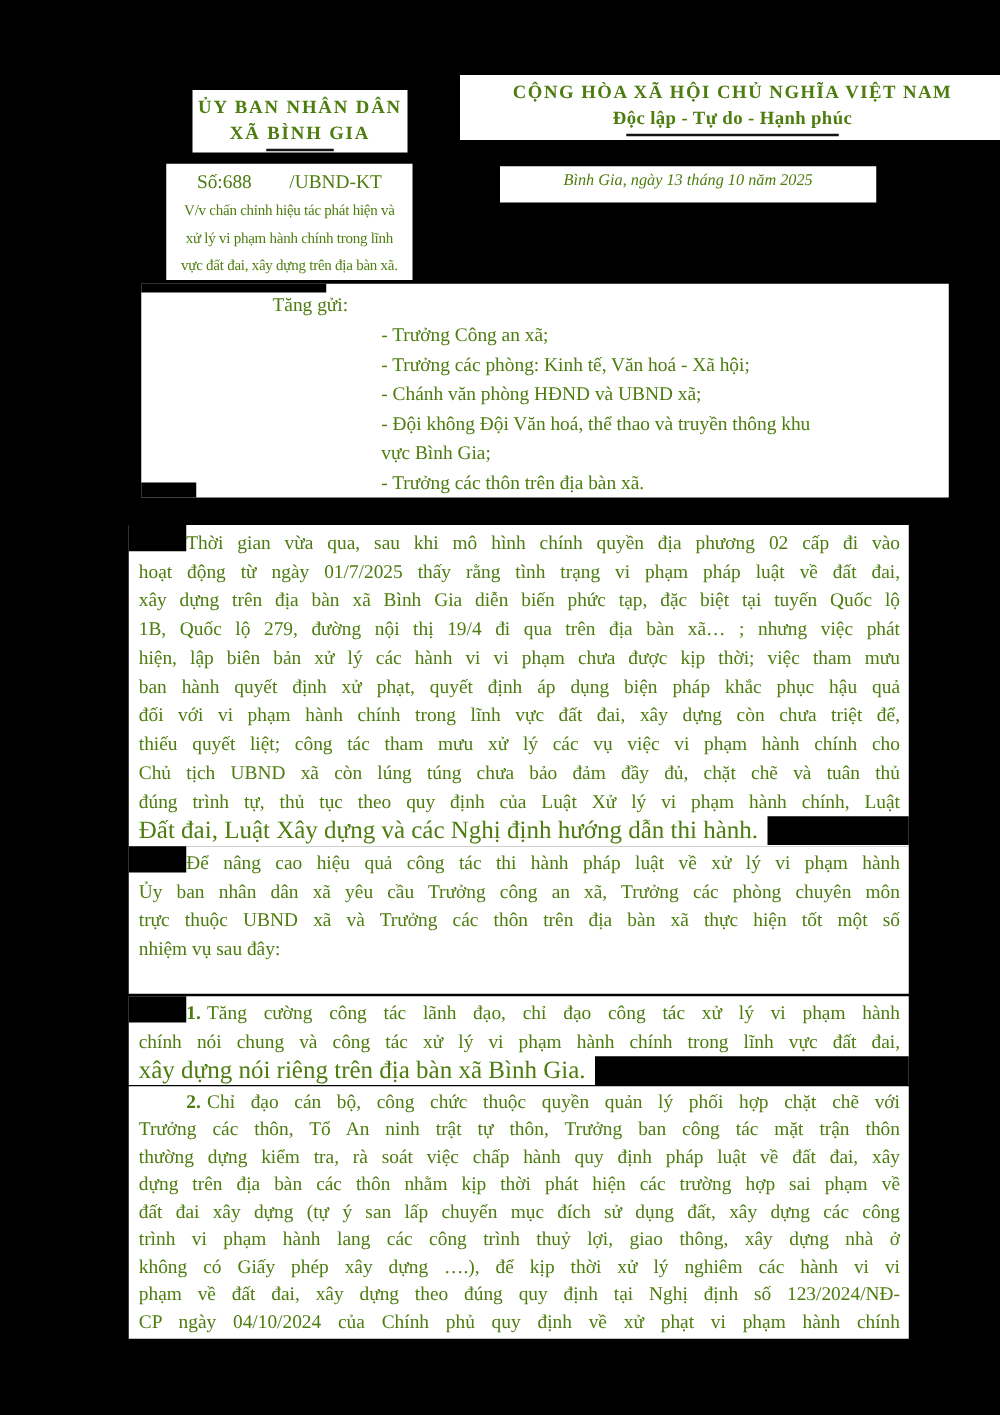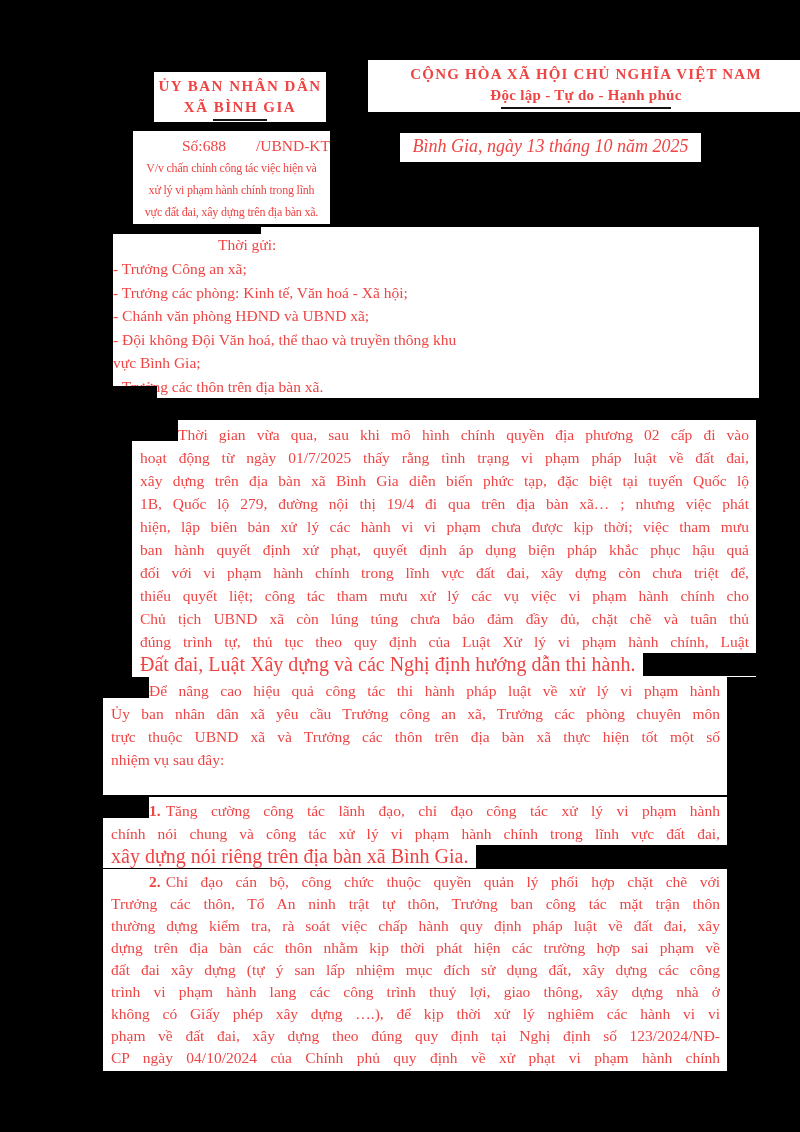--- a/index.html
+++ b/index.html
@@ -1,47 +1,47 @@
 <!DOCTYPE html>
 <html><head>
 <meta charset="utf-8">
 <style>
   html,body{margin:0;padding:0;background:#000;}
   .page{position:relative;width:800px;height:1132px;background:#000;overflow:hidden;
-        font-family:"Liberation Serif","DejaVu Serif",serif;color:#ef4444;}
+        font-family:"Liberation Serif","DejaVu Serif",serif;color:#4d7c0f;}
   .box{position:absolute;background:#fff;box-sizing:border-box;}
 
   
   .org-box{left:154px;top:72px;width:172px;height:50px;padding-top:4px;text-align:center;}
   .nat-box{left:368px;top:60px;width:436px;height:52px;padding-top:4px;text-align:center;}
   .hline{font-weight:bold;font-size:15px;line-height:21px;white-space:nowrap;}
   .org-box .hline{letter-spacing:1.5px;}
   .nat1{letter-spacing:1.2px;}
   .nat2{letter-spacing:.3px;}
   .rule{height:2px;background:#141414;margin:1px auto 0 auto;}
   .rule-org{width:54px;}
   .rule-nat{width:170px;}
 
   .so-box{left:133px;top:131px;width:197px;height:93px;padding-top:3px;}
-  .so-row{display:flex;justify-content:flex-end;gap:30px;font-size:15.5px;line-height:23px;}
+  .so-row{display:flex;justify-content:center;gap:30px;font-size:15.5px;line-height:23px;}
   .subj{font-size:12px;line-height:22px;text-align:center;white-space:nowrap;letter-spacing:-.2px;}
 
   .date-box{left:400px;top:133px;width:301px;height:29px;padding-top:3px;text-align:center;}
-  .datetxt{font-style:italic;font-size:18px;white-space:nowrap;}
+  .datetxt{font-style:italic;font-size:13px;white-space:nowrap;}
 
   
   .kg-box{left:113px;top:227px;width:646px;height:171px;padding-top:6px;font-size:15.5px;}
   .kg-title{padding-left:105px;line-height:24px;}
-  .kg-line{line-height:23.5px;white-space:nowrap;}
+  .kg-line{padding-left:192px;line-height:23.5px;white-space:nowrap;}
   .kg-top-notch{position:absolute;left:0;top:0;width:148px;height:7px;background:#000;}
   .kg-bot-notch{position:absolute;left:0;bottom:0;width:44px;height:12px;background:#000;}
 
   
   .para{left:103px;width:624px;padding:2px 7px 0 8px;}
-  .p1{top:420px;height:257px;padding-top:3px;margin-left:29px;}
+  .p1{top:420px;height:257px;padding-top:3px;}
   .p2{top:677px;height:118px;}
   .p3{top:797px;height:71px;}
   .p4{top:869px;height:202px;}
   .ln{font-size:15.5px;line-height:23px;text-align:justify;text-align-last:justify;}
   .p4 .ln{line-height:22px;}
   .ln.lnl{text-align-last:left;}
   .ln.fst{text-indent:38px;}
   .num{font-weight:bold;margin-right:5px;}
   .notch{position:absolute;left:0;top:0;width:46px;height:21px;background:#000;}
   .lastrow{display:flex;align-items:stretch;height:23px;line-height:23px;margin-right:-7px;}
@@ -63,33 +63,33 @@
     <div class="hline nat1">CỘNG HÒA XÃ HỘI CHỦ NGHĨA VIỆT NAM</div>
     <div class="hline nat2">Độc lập - Tự do - Hạnh phúc</div>
     <div class="rule rule-nat"></div>
   </div>
 
   <div class="box so-box">
     <div class="so-row">
       <span>Số:688</span>
       <span>/UBND-KT</span>
     </div>
-    <div class="subj">V/v chấn chỉnh công tác việc hiện và</div>
+    <div class="subj">V/v chấn chỉnh hiệu tác phát hiện và</div>
     <div class="subj">xử lý vi phạm hành chính trong lĩnh</div>
     <div class="subj">vực đất đai, xây dựng trên địa bàn xã.</div>
   </div>
 
   <div class="box date-box">
     <div class="datetxt">Bình Gia, ngày 13 tháng 10  năm 2025</div>
   </div>
 
   <div class="box kg-box">
     <div class="kg-top-notch"></div>
     <div class="kg-bot-notch"></div>
-    <div class="kg-title">Thời gửi:</div>
+    <div class="kg-title">Tăng gửi:</div>
     <div class="kg-line">- Trưởng Công an xã;</div>
     <div class="kg-line">- Trưởng các phòng: Kinh tế, Văn hoá - Xã hội;</div>
     <div class="kg-line">- Chánh văn phòng HĐND và UBND xã;</div>
     <div class="kg-line">- Đội không Đội Văn hoá, thể thao và truyền thông khu</div>
     <div class="kg-line">vực Bình Gia;</div>
     <div class="kg-line">- Trưởng các thôn trên địa bàn xã.</div>
   </div>
 
   <div class="box para p1">
     <div class="notch"></div>
@@ -129,20 +129,20 @@
     </div>
   </div>
 
   <div class="box para p4">
     <div class="ln fst">
       <span class="num">2.</span><span>Chỉ đạo cán bộ, công chức thuộc quyền quản lý phối hợp chặt chẽ với</span>
     </div>
     <div class="ln">Trưởng các thôn, Tổ An ninh trật tự thôn, Trưởng ban công tác mặt trận thôn</div>
     <div class="ln">thường dựng kiểm tra, rà soát việc chấp hành quy định pháp luật về đất đai, xây</div>
     <div class="ln">dựng trên địa bàn các thôn nhằm kịp thời phát hiện các trường hợp sai phạm về</div>
-    <div class="ln">đất đai xây dựng (tự ý san lấp nhiệm mục đích sử dụng đất, xây dựng các công</div>
+    <div class="ln">đất đai xây dựng (tự ý san lấp chuyển mục đích sử dụng đất, xây dựng các công</div>
     <div class="ln">trình vi phạm hành lang các công trình thuỷ lợi, giao thông, xây dựng nhà ở</div>
     <div class="ln">không có Giấy phép xây dựng ….), để kịp thời xử lý nghiêm các hành vi vi</div>
     <div class="ln">phạm về đất đai, xây dựng theo đúng quy định tại Nghị định số 123/2024/NĐ-</div>
     <div class="ln">CP ngày 04/10/2024 của Chính phủ quy định về xử phạt vi phạm hành chính</div>
   </div>
 
 </div>
 
 </body></html>

